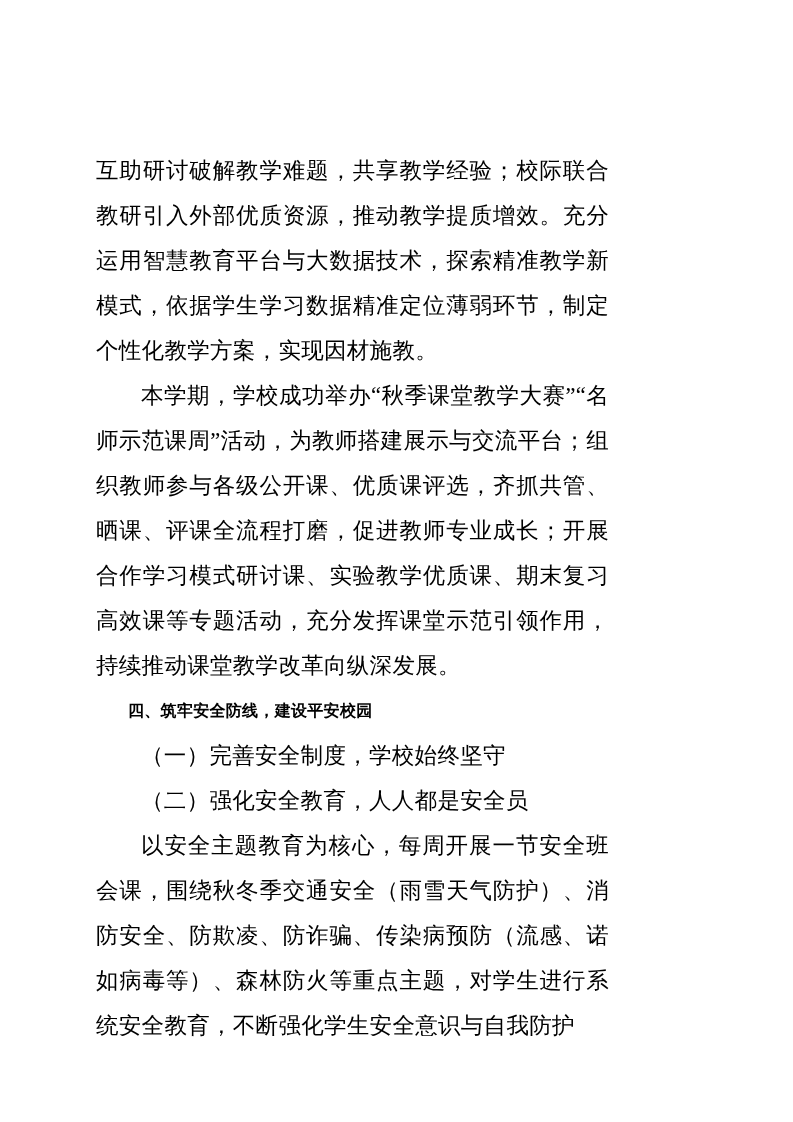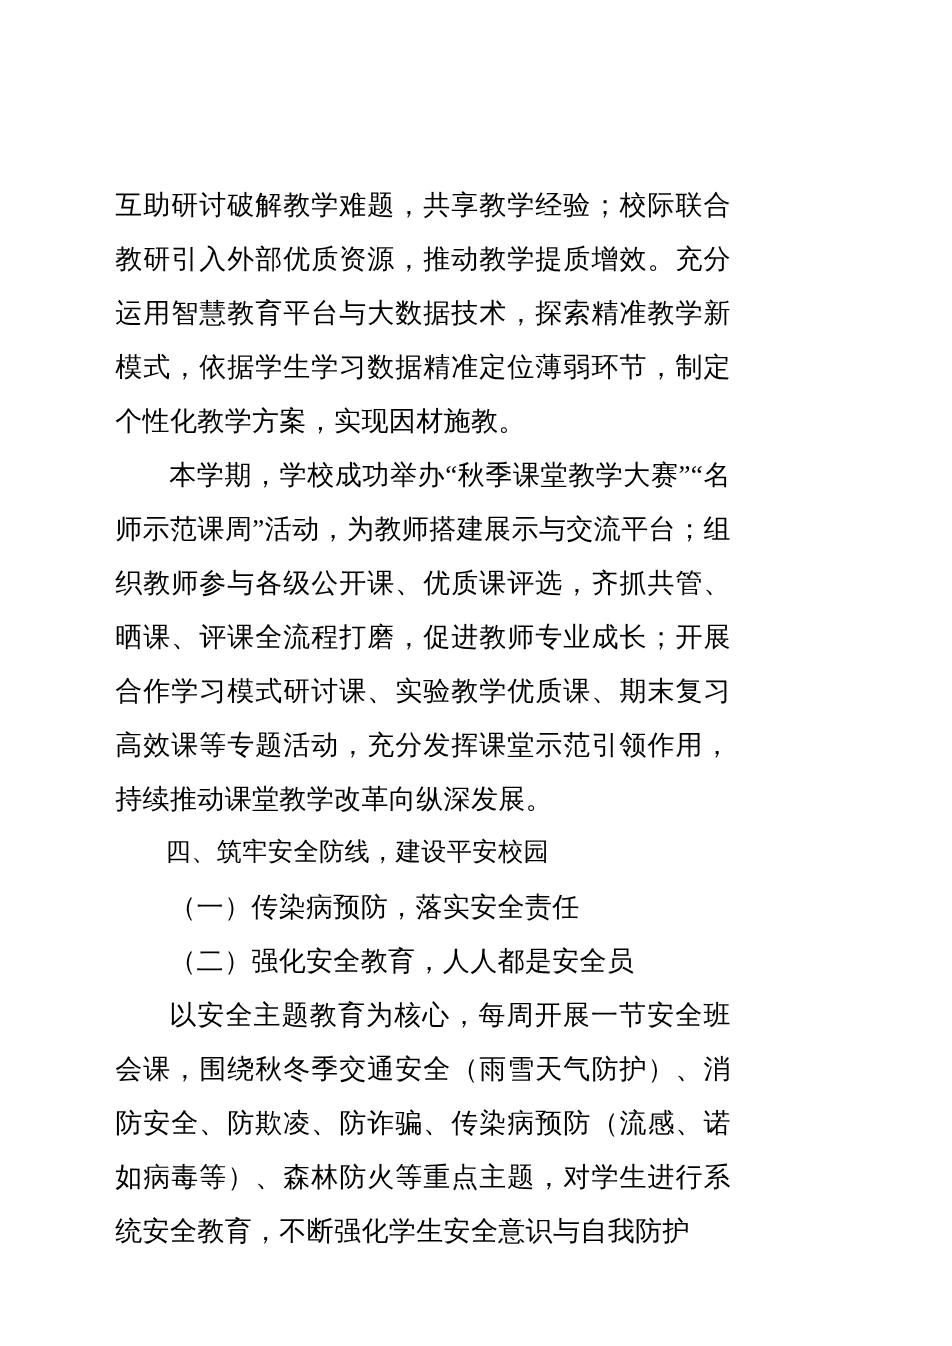--- a/index.html
+++ b/index.html
@@ -30,40 +30,40 @@
   }
   p {
     margin: 0;
     text-indent: 2em;
   }
   p.noindent {
     text-indent: 0;
   }
   h2.section-heading {
     margin: 0;
-    font-size: 21px;
+    font-size: 16px;
     line-height: 45px;
-    font-weight: normal;
+    font-weight: bold;
     text-indent: 2em;
     letter-spacing: 0.3px;
   }
 </style>
 </head>
 <body>
 
 <div class="page">
   <div class="doc-body">
 
     <p class="noindent">互助研讨破解教学难题，共享教学经验；校际联合教研引入外部优质资源，推动教学提质增效。充分运用智慧教育平台与大数据技术，探索精准教学新模式，依据学生学习数据精准定位薄弱环节，制定个性化教学方案，实现因材施教。</p>
 
     <p>本学期，学校成功举办“秋季课堂教学大赛”“名师示范课周”活动，为教师搭建展示与交流平台；组织教师参与各级公开课、优质课评选，齐抓共管、晒课、评课全流程打磨，促进教师专业成长；开展合作学习模式研讨课、实验教学优质课、期末复习高效课等专题活动，充分发挥课堂示范引领作用，持续推动课堂教学改革向纵深发展。</p>
 
     <h2 class="section-heading">四、筑牢安全防线，建设平安校园</h2>
 
-    <p>（一）传染病预防，落实安全责任</p>
+    <p>（一）完善安全制度，学校始终坚守</p>
 
 
     <p>（二）强化安全教育，人人都是安全员</p>
 
     <p>以安全主题教育为核心，每周开展一节安全班会课，围绕秋冬季交通安全（雨雪天气防护）、消防安全、防欺凌、防诈骗、传染病预防（流感、诺如病毒等）、森林防火等重点主题，对学生进行系统安全教育，不断强化学生安全意识与自我防护</p>
 
   </div>
 </div>
 
 </body></html>

